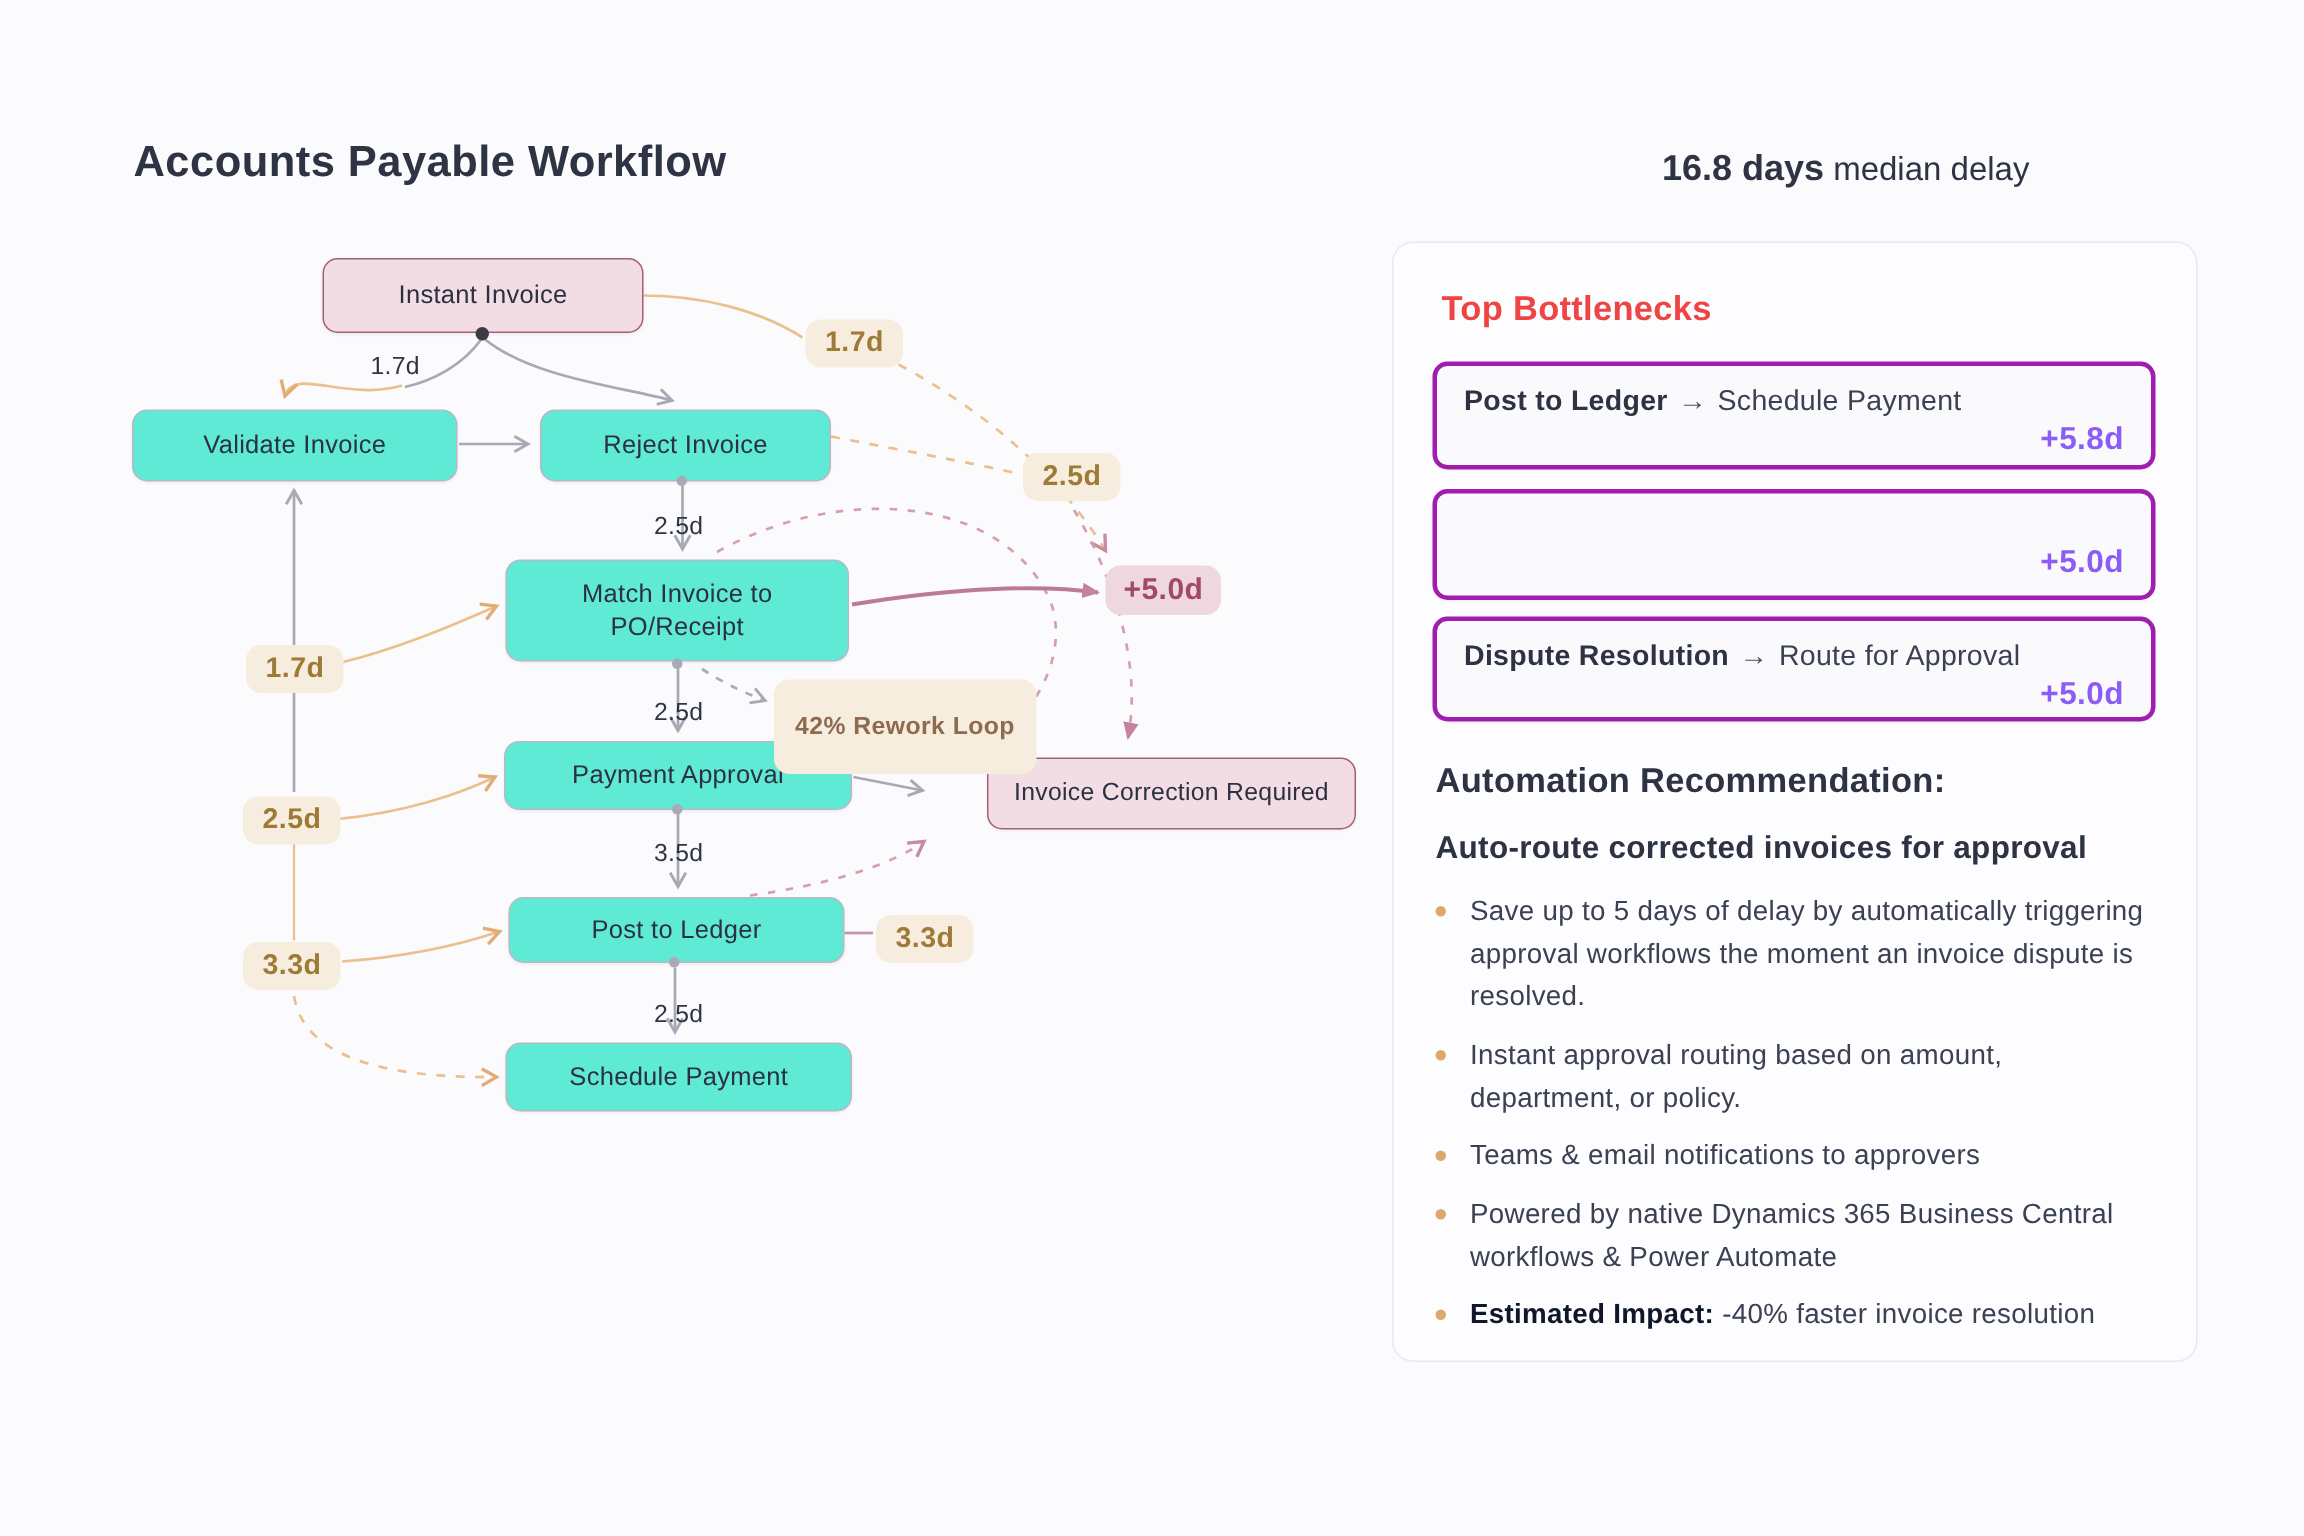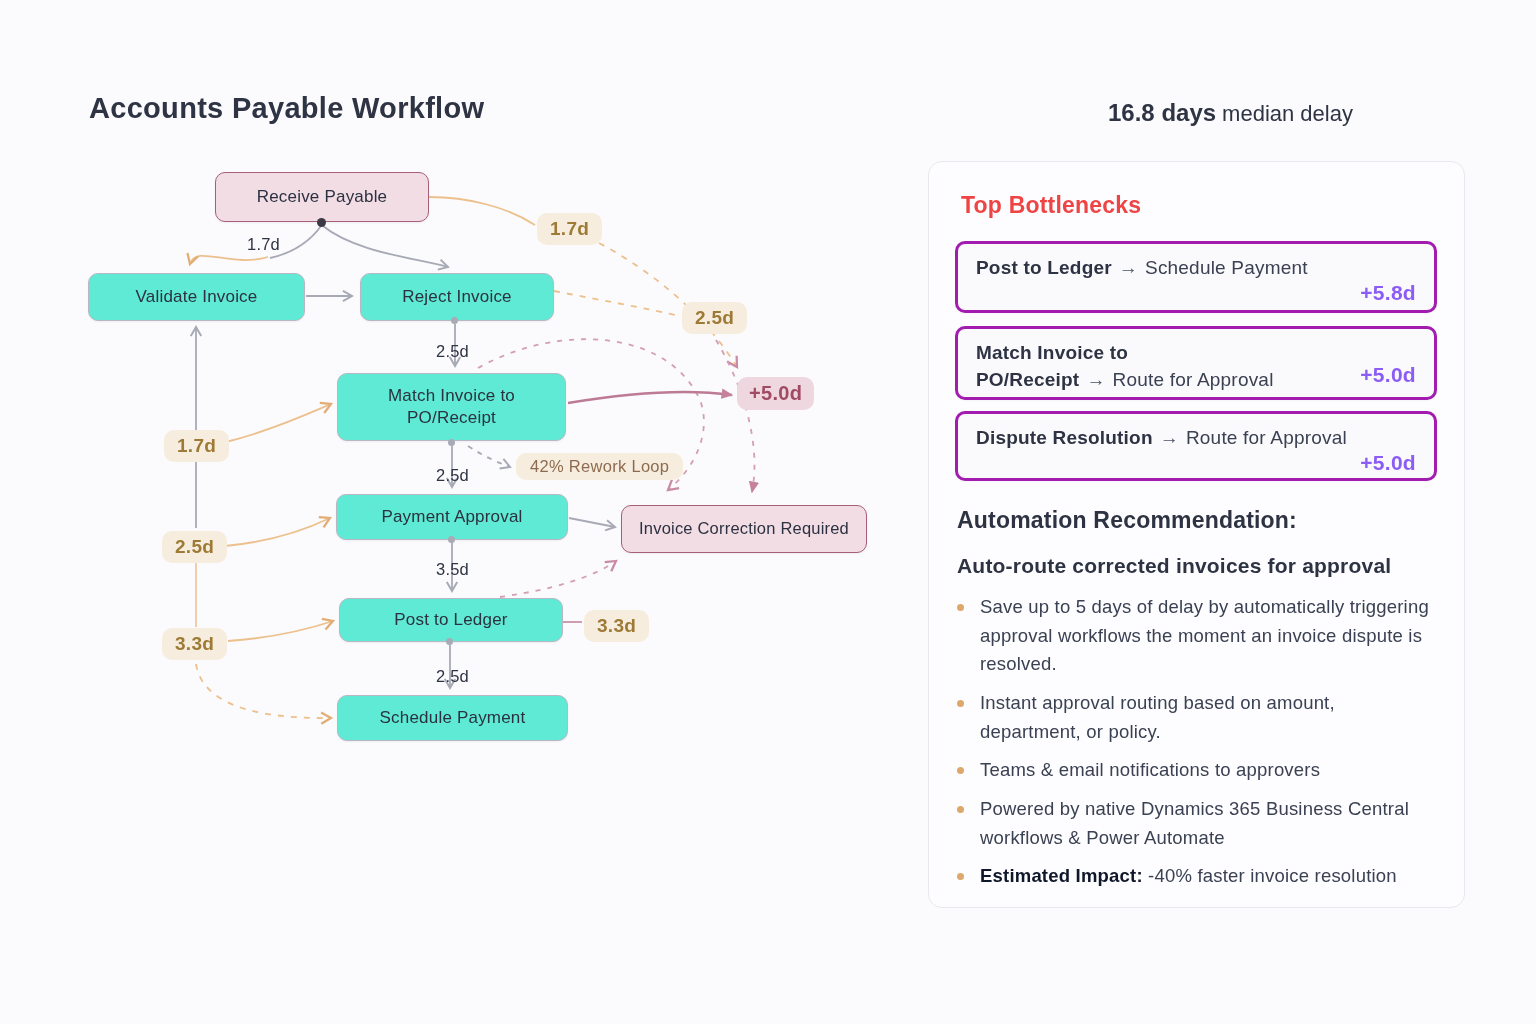--- a/index.html
+++ b/index.html
@@ -15,32 +15,32 @@
         background:#5eead4;border:1.5px solid #b7b8c4;border-radius:10px;font-size:17px;
         color:#2b3140;letter-spacing:.2px;box-shadow:0 1px 2px rgba(40,40,60,.06);line-height:1.3;}
   .node.pink{background:#f2dde5;border-color:#a55f78;}
   .n-receive{left:215px;top:172px;width:212px;height:48px;}
   .n-validate{left:88px;top:273px;width:215px;height:46px;}
   .n-reject{left:360px;top:273px;width:192px;height:46px;}
   .n-match{left:337px;top:373px;width:229px;height:68px;padding:0 20px;box-sizing:border-box;}
   .n-payment{left:336px;top:494px;width:230px;height:44px;}
   .n-post{left:339px;top:598px;width:222px;height:42px;}
   .n-schedule{left:337px;top:695px;width:229px;height:44px;}
-  .n-correction{left:621px;top:505px;width:244px;height:46px;font-size:16.5px;}
+  .n-correction{left:658px;top:505px;width:244px;height:46px;font-size:16.5px;}
 
   
   .dot{position:absolute;border-radius:50%;}
   .dot.dark{width:9px;height:9px;background:#3b3a45;}
   .dot.gray{width:7px;height:7px;background:#a8aab6;}
 
   
   .elabel{position:absolute;font-size:16.5px;font-weight:500;color:#2e3444;letter-spacing:.2px;}
   .badge{position:absolute;background:#f7edde;color:#9d7a35;font-size:19px;font-weight:600;
          padding:5px 13px;border-radius:10px;letter-spacing:.3px;}
-  .badge.rework{font-size:16.5px;font-weight:400;color:#8d6b50;padding:4px 14px;}
+  .badge.rework{font-size:16.5px;font-weight:700;color:#8d6b50;padding:22px 14px;}
   .badge.pinkb{background:#efd7e0;color:#a04a64;font-size:20px;font-weight:700;padding:5px 12px;}
 
   .edges{position:absolute;left:0;top:0;}
 
   
   .panel{position:absolute;left:928px;top:161px;width:537px;height:747px;background:#fdfcfe;
          border:1px solid #eae8ed;border-radius:14px;box-sizing:border-box;}
   .panel-h{position:absolute;left:32px;top:30px;font-size:23px;font-weight:600;color:#ef4444;letter-spacing:.2px;}
   .card{position:absolute;left:26px;width:482px;background:#faf9fc;border:3px solid #a21caf;
         border-radius:10px;box-sizing:border-box;padding:11px 18px;box-shadow:0 1px 2px rgba(40,40,60,.04);}
@@ -114,21 +114,21 @@
     <g stroke="#d49fb2" stroke-width="1.8" fill="none">
       <path d="M716,340 C740,380 762,440 752,492" stroke-dasharray="5 7" marker-end="url(#mps)"></path>
       <path d="M478,368 C560,322 668,330 700,400 C712,432 695,468 668,490" stroke-dasharray="5 7" marker-end="url(#mp)"></path>
       <path d="M500,597 C550,590 592,578 616,561" stroke-dasharray="5 7" marker-end="url(#mp)"></path>
       <path d="M563,622 L582,622" stroke="#c793a8"></path>
       <path d="M568,403 C640,391 696,390 732,395" stroke="#bd7a94" stroke-width="2.6" marker-end="url(#mps)"></path>
     </g>
   </svg>
 
   <div class="node pink n-receive">
-      <span>Receive Payable</span>
+      <span>Instant Invoice</span>
     </div>
   <div class="node n-validate">
       <span>Validate Invoice</span>
     </div>
   <div class="node n-reject">
       <span>Reject Invoice</span>
     </div>
   <div class="node n-match">
       <span>Match Invoice to PO/Receipt</span>
     </div>
@@ -170,23 +170,20 @@
     <div class="panel-h">Top Bottlenecks</div>
 
     <div class="card c1">
       <div class="card-line">
         <span class="b">Post to Ledger</span><span class="arr">→</span><span>Schedule Payment</span>
       </div>
       <div class="card-val">+5.8d</div>
     </div>
 
     <div class="card c2">
-      <div class="card-line" style="max-width:330px;">
-        <span class="b">Match Invoice to PO/Receipt</span><span class="arr b">→</span><span>Route for Approval</span>
-      </div>
       <div class="card-val">+5.0d</div>
     </div>
 
     <div class="card c3">
       <div class="card-line">
         <span class="b">Dispute Resolution</span><span class="arr">→</span><span>Route for Approval</span>
       </div>
       <div class="card-val">+5.0d</div>
     </div>
 

